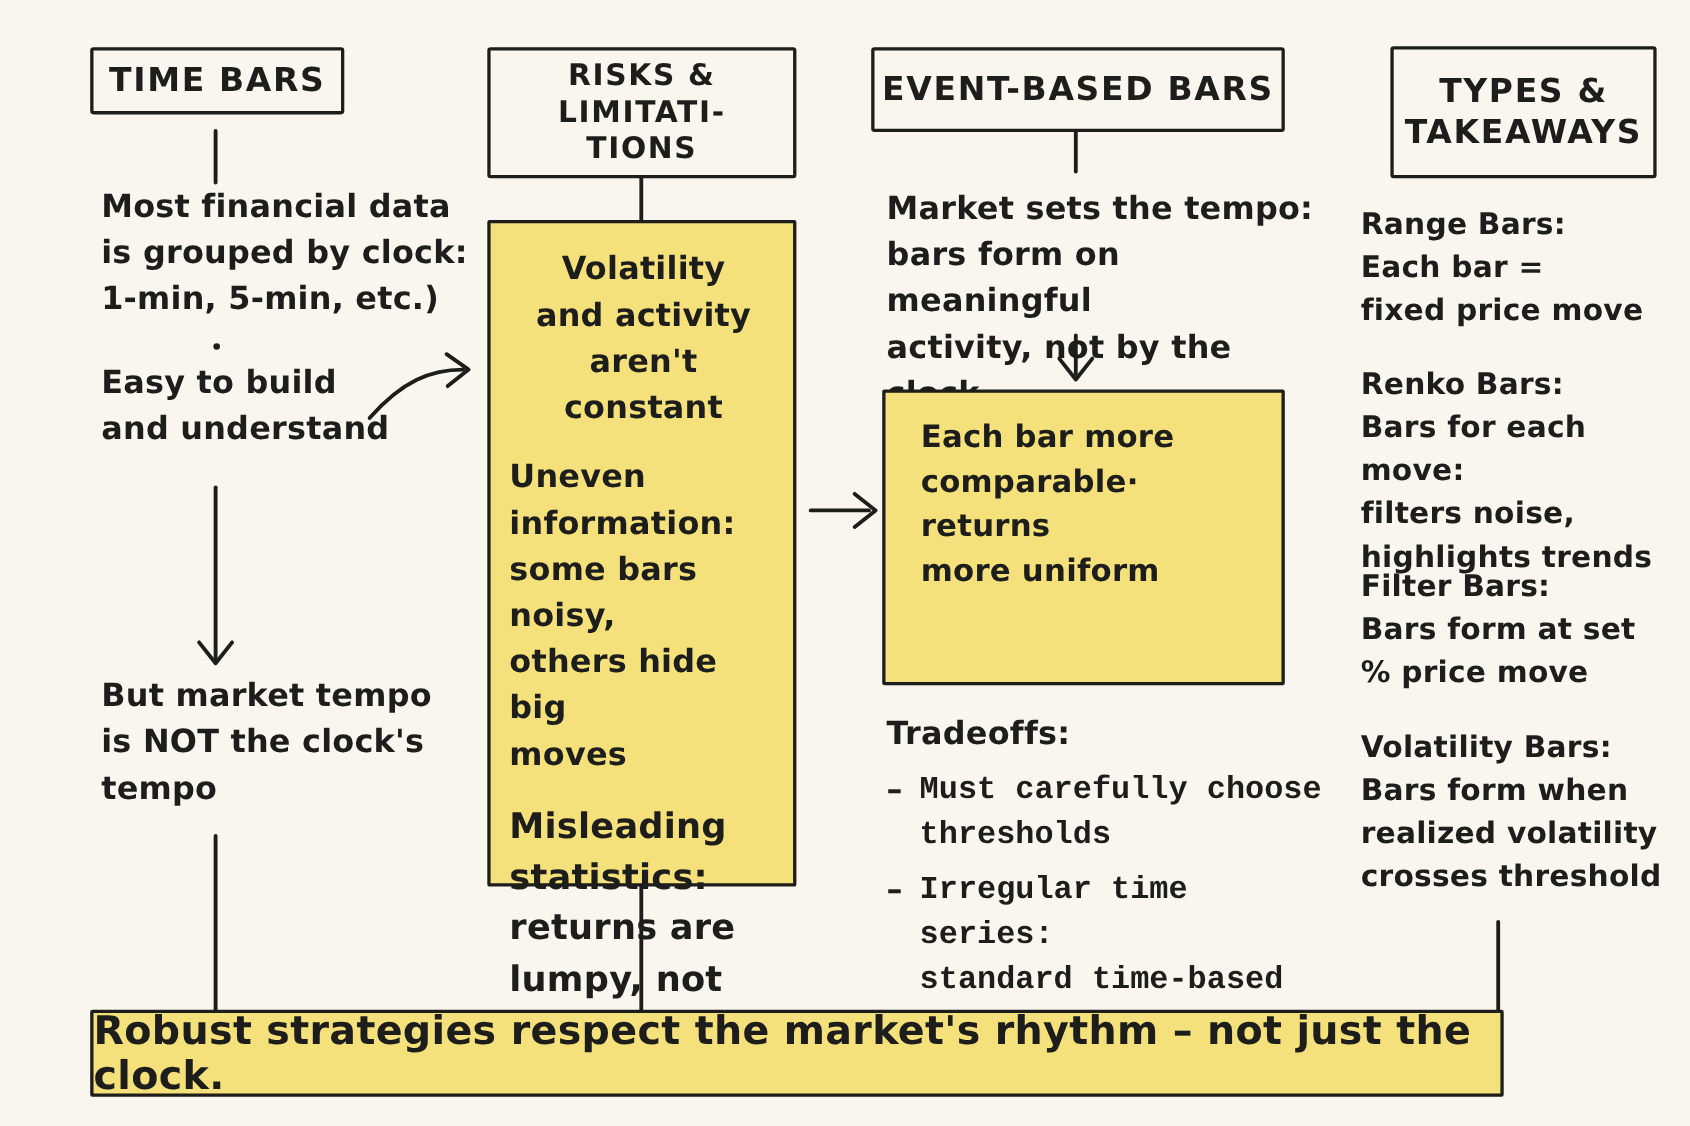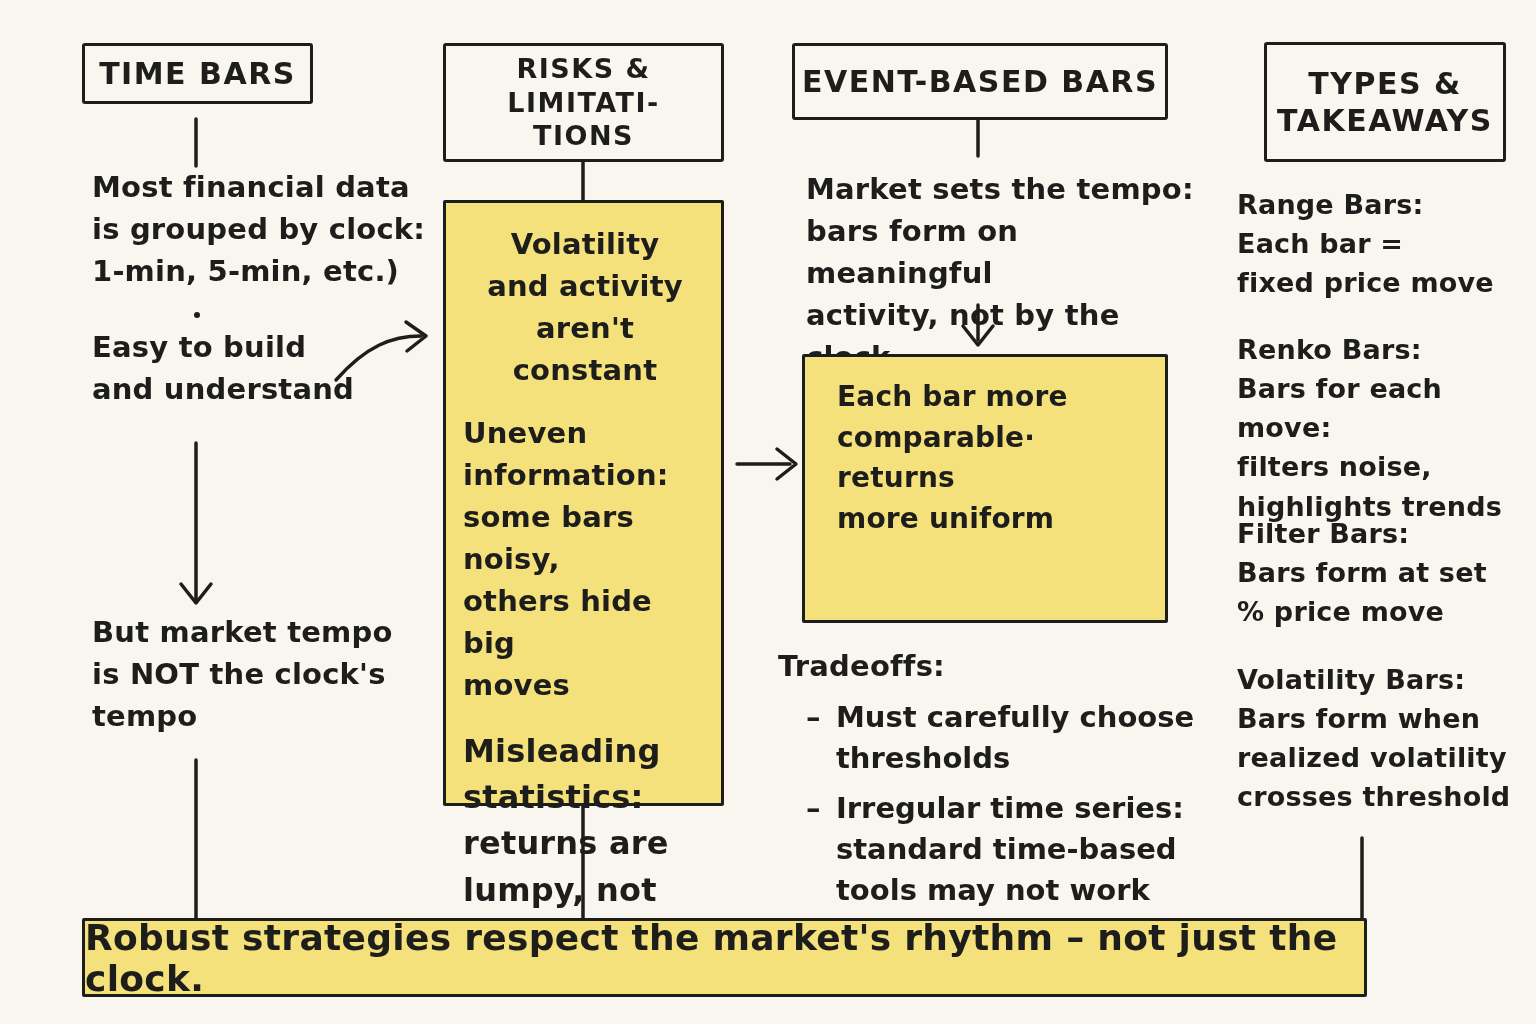--- a/index.html
+++ b/index.html
@@ -26,21 +26,21 @@
     font-size:29px;line-height:1.45;letter-spacing:.2px;
   }
   .hlbox{
     position:absolute;background:var(--hl);border:3.5px solid var(--ink);
     box-sizing:border-box;border-radius:2px;
     display:flex;flex-direction:column;
   }
   .hlbox .item{white-space:pre-line;font-weight:600;line-height:1.45;letter-spacing:.2px;}
   .bullet{position:absolute;display:flex;font-weight:600;font-size:29px;line-height:1.42;}
   .bullet .dash{width:30px;flex:0 0 auto;}
-  .bullet .btext{white-space:pre-line;}
+  .bullet .btext{white-space:pre-line;font-family:Liberation Mono, monospace;}
   .banner{
     position:absolute;left:82px;top:918px;width:1285px;height:79px;
     background:var(--hl);border:3.5px solid var(--ink);box-sizing:border-box;
     display:flex;align-items:center;justify-content:center;
     font-size:36px;font-weight:600;letter-spacing:.3px;border-radius:2px;
   }
   .ink-dot{position:absolute;width:6px;height:6px;border-radius:50%;background:var(--ink);}
 </style>
 </head>
 <body>
@@ -110,21 +110,21 @@
     <span>EVENT-BASED BARS</span>
   </div>
   <div class="txt" style="left:806px;top:168px;width:400px;">Market sets the tempo:
 bars form on meaningful
 activity, not by the clock</div>
   <div class="hlbox" style="left:802px;top:354px;width:366px;height:269px;padding:20px 12px 12px 32px;gap:18px;">
     <div class="item" style="font-size:28px;">Each bar more
 comparable· returns
 more uniform</div>
   </div>
-  <div class="txt" style="left:778px;top:645px;width:300px;">Tradeoffs:</div>
+  <div class="txt" style="left:806px;top:645px;width:300px;">Tradeoffs:</div>
   <div class="bullet" style="left:806px;top:697px;width:400px;">
     <span class="dash">–</span>
     <span class="btext">Must carefully choose
 thresholds</span>
   </div>
   <div class="bullet" style="left:806px;top:788px;width:400px;">
     <span class="dash">–</span>
     <span class="btext">Irregular time series:
 standard time-based
 tools may not work</span>

